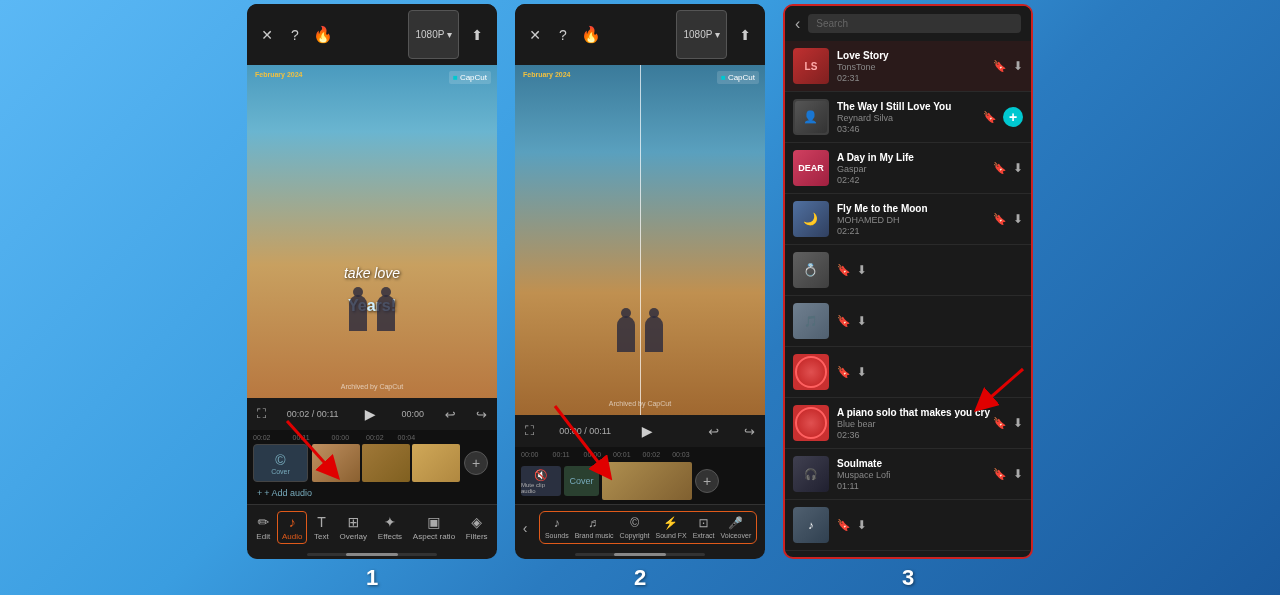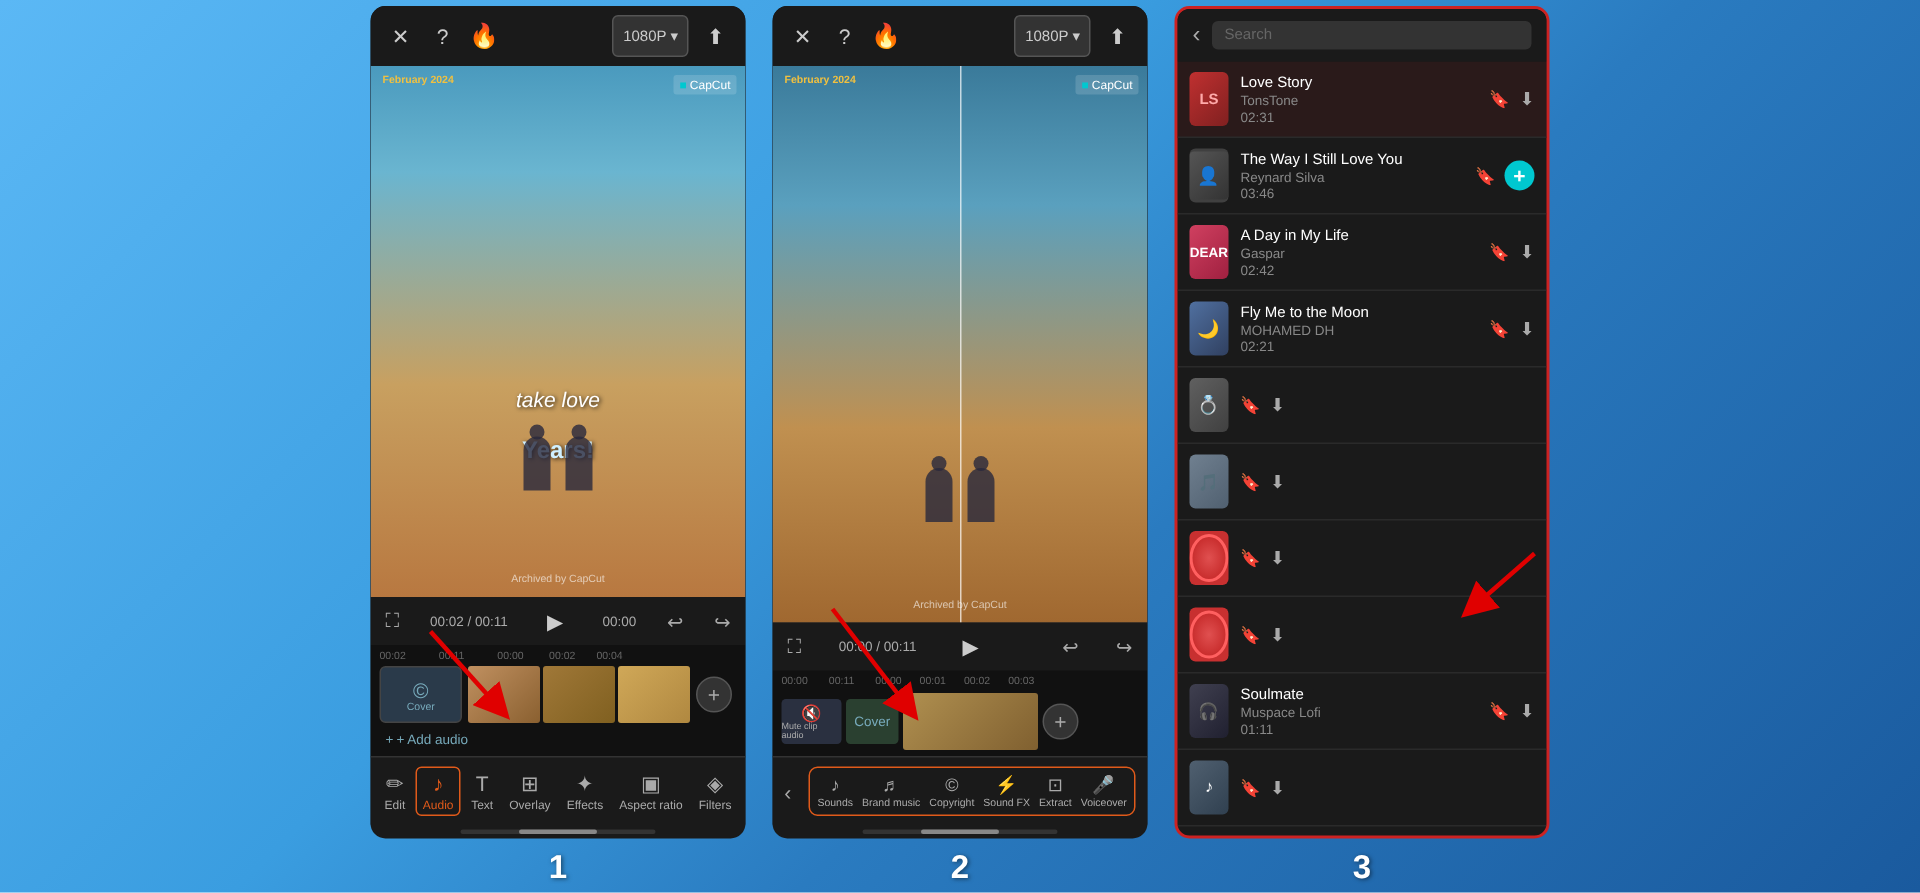--- a/index.html
+++ b/index.html
@@ -45,21 +45,21 @@
     .top-bar-left { display: flex; align-items: center; gap: 8px; }
     .top-bar-right { display: flex; align-items: center; gap: 8px; }
     .icon-btn {
       width: 20px; height: 20px;
       display: flex; align-items: center; justify-content: center;
       color: #ccc; font-size: 14px; cursor: pointer;
     }
     .fire-icon { color: #e05a1a; font-size: 16px; }
     .resolution-btn {
       background: #333; color: #ccc; border: 1px solid #555;
-      border-radius: 4px; padding: 7px 6px; font-size: 10px; cursor: pointer;
+      border-radius: 4px; padding: 18px 6px; font-size: 10px; cursor: pointer;
       display: flex; align-items: center; gap: 2px;
     }
 
     
     .video-preview {
       flex: 1;
       background: #2a2a2a;
       position: relative;
       overflow: hidden;
       min-height: 0;
@@ -263,29 +263,29 @@
     }
     .music-list { flex: 1; overflow-y: auto; }
     .music-item {
       display: flex; align-items: center;
       padding: 7px 8px;
       border-bottom: 1px solid #2a2a2a;
       cursor: pointer;
     }
     .music-item.active { background: #2a1a1a; }
     .music-thumb {
-      width: 26px; height: 36px;
+      width: 36px; height: 36px;
       border-radius: 4px;
       flex-shrink: 0;
       margin-right: 8px;
       overflow: hidden;
       display: flex; align-items: center; justify-content: center;
     }
     .music-info { flex: 1; min-width: 0; }
-    .music-title { color: #fff; font-size: 10px; font-weight: normal; white-space: nowrap; overflow: hidden; text-overflow: ellipsis; }
+    .music-title { color: #fff; font-size: 10px; font-weight: bold; white-space: nowrap; overflow: hidden; text-overflow: ellipsis; }
     .music-artist { color: #888; font-size: 9px; margin-top: 1px; }
     .music-duration { color: #888; font-size: 9px; margin-top: 1px; }
     .music-actions { display: flex; align-items: center; gap: 6px; flex-shrink: 0; }
     .action-btn { color: #aaa; font-size: 12px; cursor: pointer; }
     .add-btn {
       background: #00c8d0; color: #fff;
       border-radius: 50%; width: 20px; height: 20px;
       display: flex; align-items: center; justify-content: center;
       font-size: 14px; cursor: pointer; font-weight: bold;
     }
@@ -657,20 +657,25 @@
               </div>
               <div class="music-actions">
                 <span class="action-btn" style="font-size: 11px;">🔖</span>
                 <span class="action-btn" style="font-size: 12px;">⬇</span>
               </div>
             </div>
             <div class="music-item">
               <div class="music-thumb" style="background: rgb(200, 48, 48); color: rgb(255, 255, 255); font-size: 14px; font-weight: bold;">
                 <div style="width:32px;height:32px;border-radius:50%;background:radial-gradient(#e05050,#c02020);border:2px solid #ff6060"></div>
               </div>
+              <div class="music-info">
+    <div class="music-title">A piano solo that makes you cry</div>
+    <div class="music-artist">Blue bear</div>
+    <div class="music-duration">02:36</div>
+  </div>
               <div class="music-actions">
                 <span class="action-btn" style="font-size: 11px;">🔖</span>
                 <span class="action-btn" style="font-size: 12px;">⬇</span>
               </div>
             </div>
             <div class="music-item">
               <div class="music-thumb" style="background: linear-gradient(135deg, rgb(64, 64, 80), rgb(32, 32, 48)); color: rgb(255, 255, 255); font-size: 14px; font-weight: bold;">
                 <span style="font-size:11px">🎧</span>
               </div>
               <div class="music-info">

